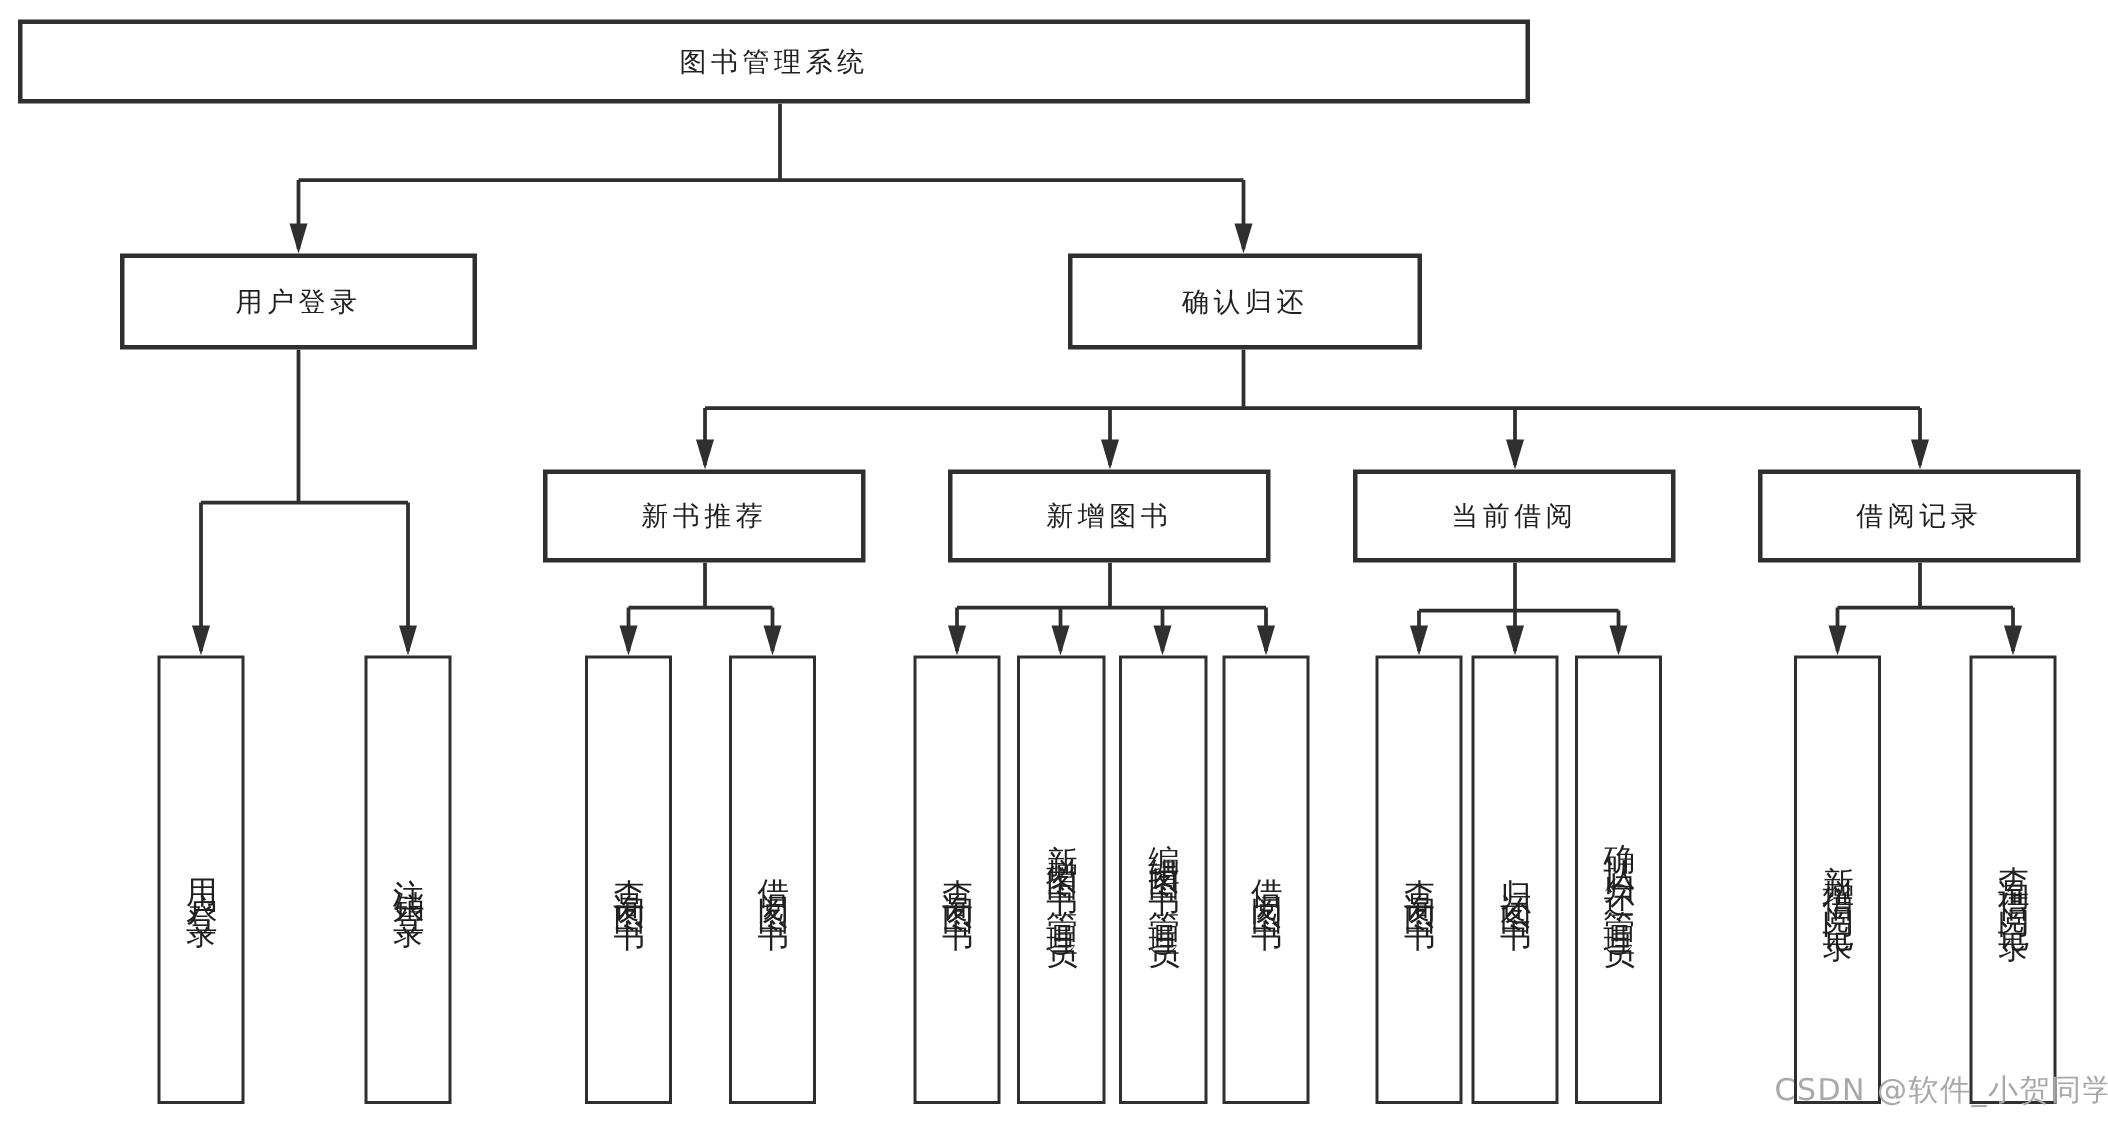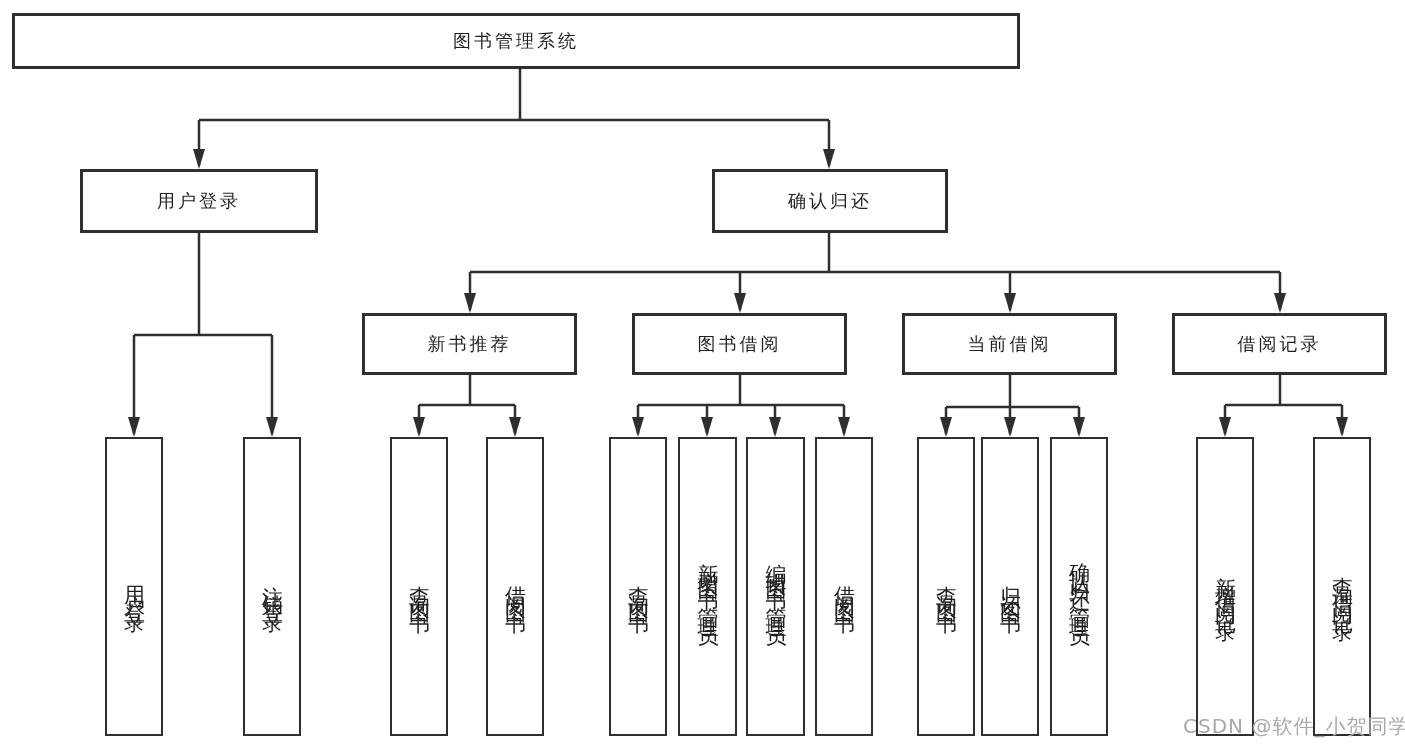--- a/index.html
+++ b/index.html
@@ -87,21 +87,21 @@
     <span>用户登录</span>
   </div>
   <div class="node hnode" style="left:712px;top:169px;width:236px;height:64px;">
     <span>确认归还</span>
   </div>
 
   <div class="node hnode" style="left:362px;top:313px;width:215px;height:62px;">
     <span>新书推荐</span>
   </div>
   <div class="node hnode" style="left:632px;top:313px;width:215px;height:62px;">
-    <span>图书借阅</span>
+    <span>新增图书</span>
   </div>
   <div class="node hnode" style="left:902px;top:313px;width:215px;height:62px;text-align:center;">
     <span>当前借阅</span>
   </div>
   <div class="node hnode" style="left:1172px;top:313px;width:215px;height:62px;">
     <span>借阅记录</span>
   </div>
 
   <div class="node leaf" style="left:105px;top:437px;width:58px;height:299px;">
     <span class="vtext">用户登录</span>

